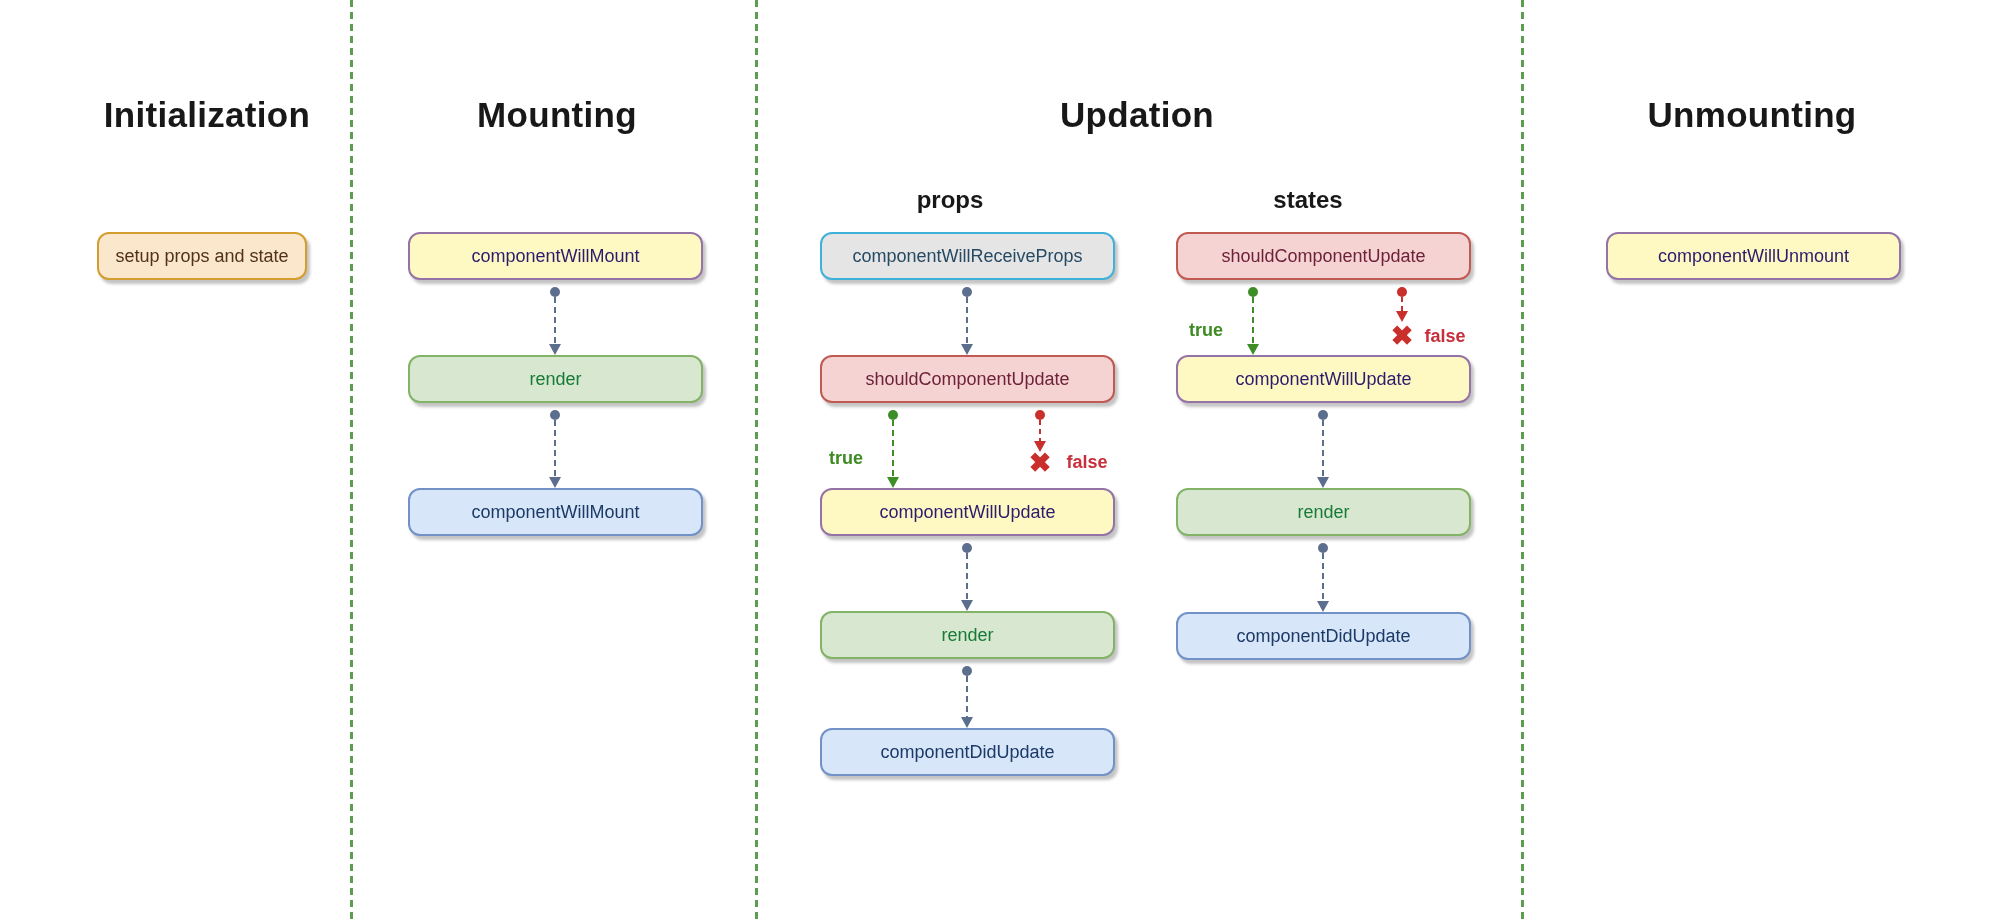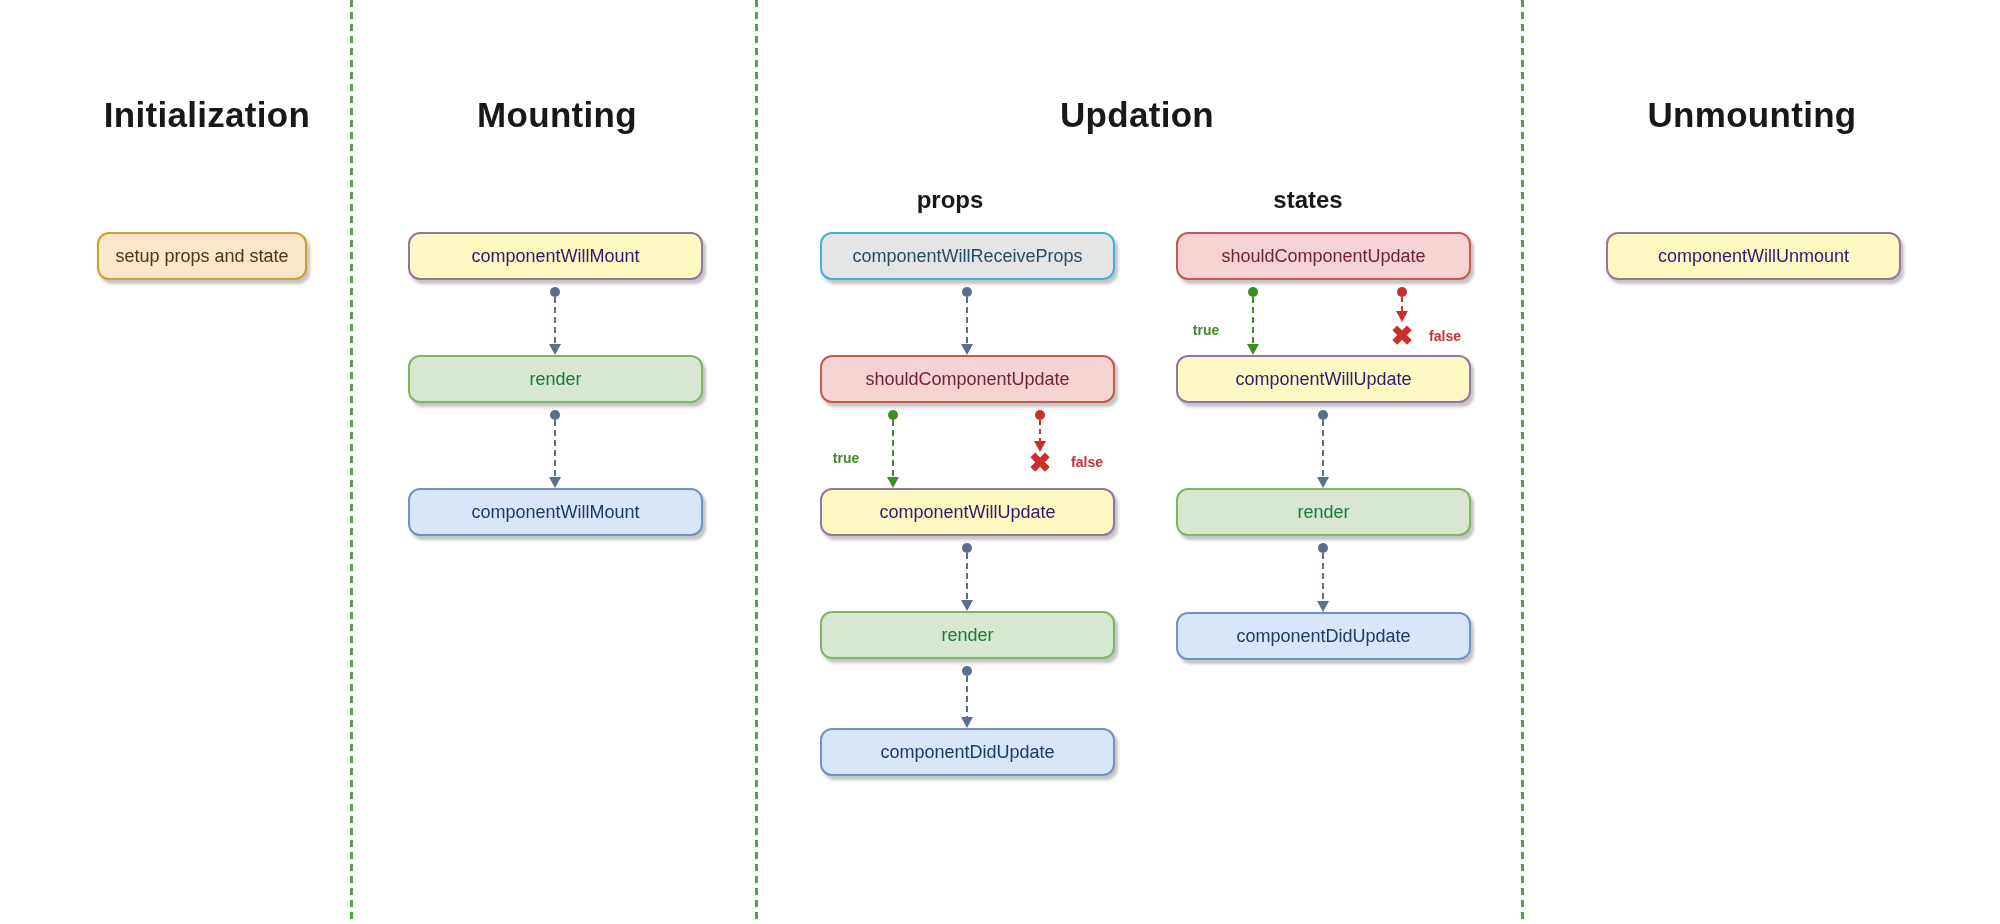--- a/index.html
+++ b/index.html
@@ -43,21 +43,21 @@
   .connector.slate .head{border-top-color:#5c6e8e;}
   .connector.greenline .dot{background:#3e8e28;}
   .connector.greenline .dash{background:repeating-linear-gradient(to bottom,#3e8e28 0 6px,transparent 6px 10px);}
   .connector.greenline .head{border-top-color:#3e8e28;}
   .connector.redline .dot{background:#c9302c;}
   .connector.redline .dash{background:repeating-linear-gradient(to bottom,#c9302c 0 5px,transparent 5px 9px);}
   .connector.redline .head{border-top-color:#c9302c;}
 
   
   .branch-label{position:absolute;transform:translate(-50%,-50%);
-    font-size:14px;font-weight:600;white-space:nowrap;}
+    font-size:18px;font-weight:600;white-space:nowrap;}
   .branch-label.true{color:#3d8b22;}
   .branch-label.false{color:#c62f3b;}
   .cross{position:absolute;transform:translate(-50%,-52%);
     color:#c9302c;font-size:27px;font-weight:700;line-height:1;}
 </style>
 </head>
 <body>
 
 <div class="canvas">
 

